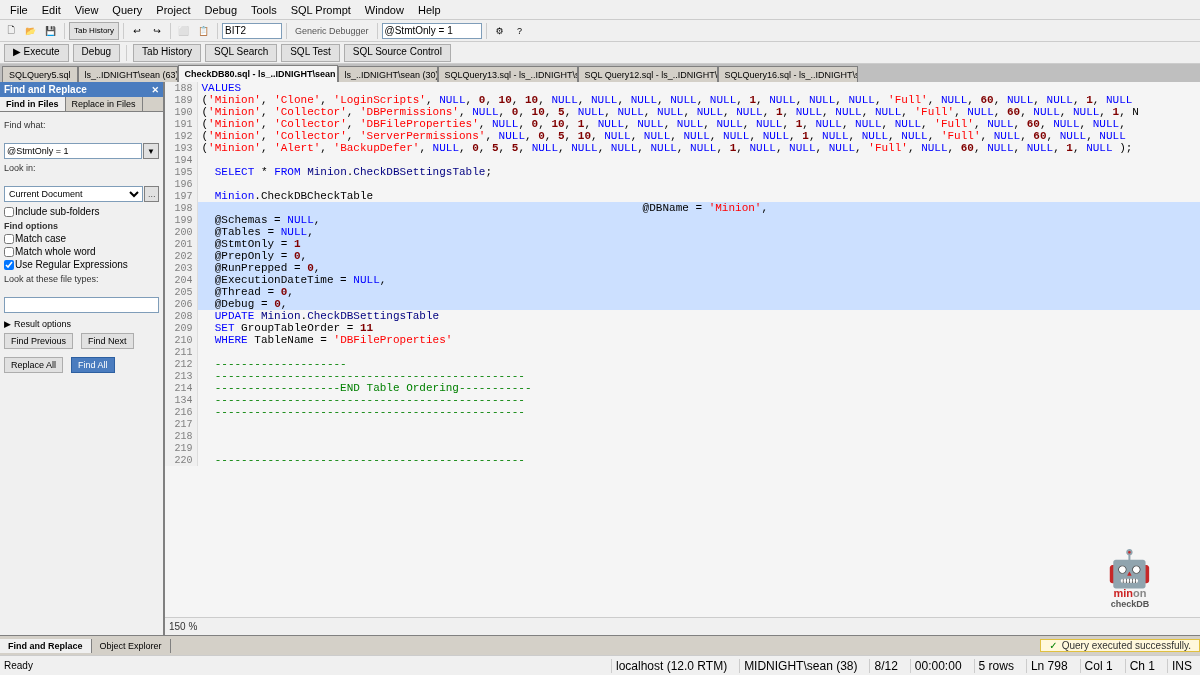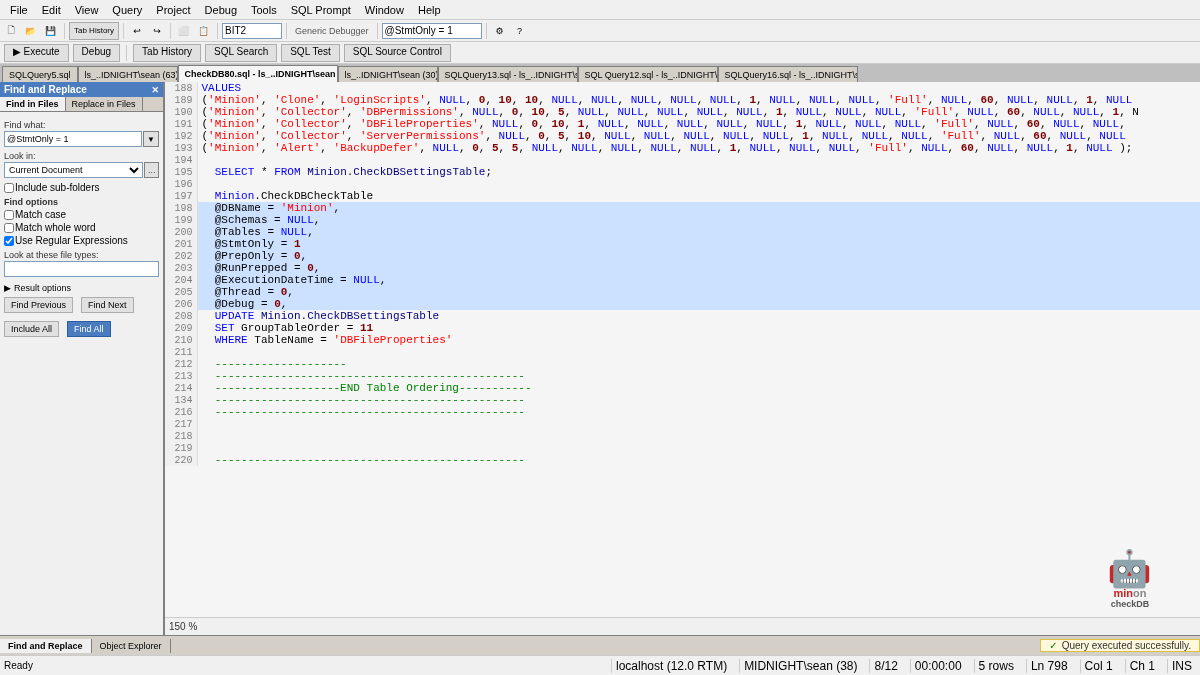--- a/index.html
+++ b/index.html
@@ -145,21 +145,21 @@
       font-weight: bold;
     }
     .find-panel-body {
       padding: 4px;
       flex: 1;
       overflow-y: auto;
     }
     .find-label {
       font-size: 9px;
       color: #333;
-      margin-bottom: 1px;
+      margin-bottom: 13px;
       margin-top: 4px;
     }
     .find-input-row {
       display: flex;
       gap: 1px;
       margin-bottom: 2px;
     }
     .find-input {
       flex: 1;
       height: 16px;
@@ -260,21 +260,21 @@
       padding: 0 4px;
       white-space: pre;
       color: #000;
     }
     .line-code .kw { color: #0000ff; font-weight: normal; }
     .line-code .str { color: #ff0000; }
     .line-code .num { color: #800000; font-weight: bold; }
     .line-code .comment { color: #008000; }
     .line-code .obj { color: #000080; }
 
-    tr.highlighted-row .line-code { background: #cce0ff; }
+    tr.highlighted-row .line-code { background: #cce0ff; text-align: center; }
 
     
     .bottom-tabs {
       height: 20px;
       background: #d4d0c8;
       display: flex;
       align-items: center;
       border-top: 1px solid #808080;
     }
     .bottom-tab {
@@ -440,21 +440,21 @@
       <input class="find-input" style="width: 100%; margin-bottom: 2px;">
 
       <div class="find-result-options">
         <span>▶</span>
         <span>Result options</span>
       </div>
 
       <div class="find-btn-row">
         <button class="find-btn">Find Previous</button>
         <button class="find-btn">Find Next</button>
-        <button class="find-btn">Include All</button>
+        <button class="find-btn">Replace All</button>
         <button class="find-btn primary">Find All</button>
       </div>
     </div>
   </div>
 
   <div class="editor-area">
     <div class="code-content">
       <table class="code-table">
         <tbody>
 

